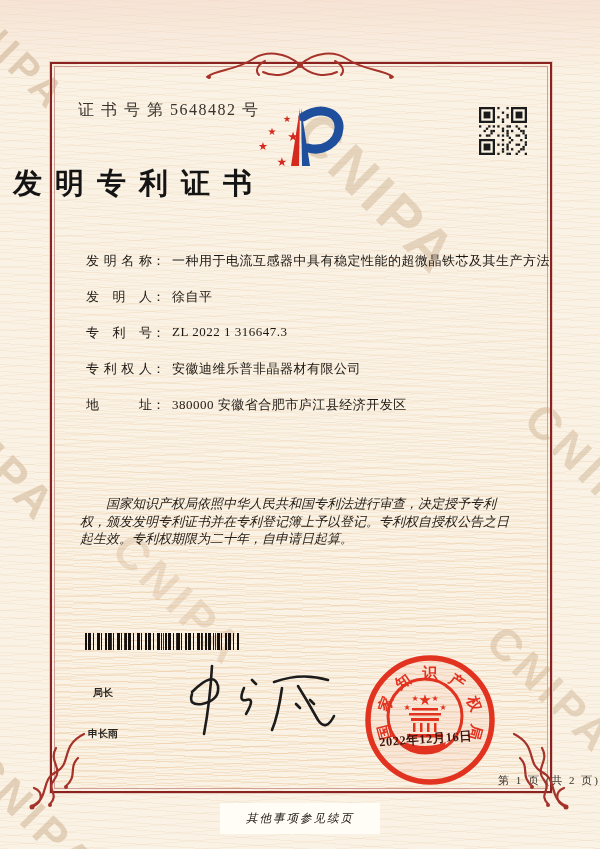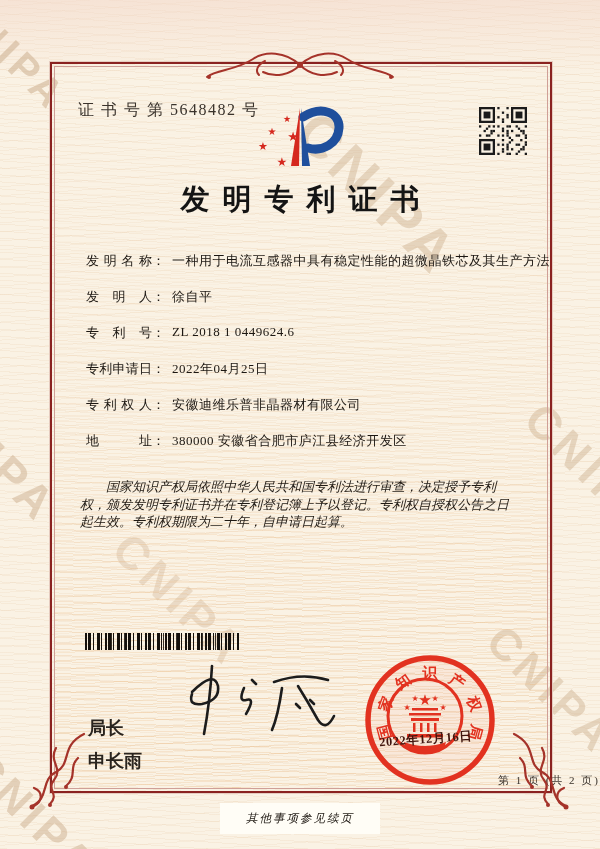--- a/index.html
+++ b/index.html
@@ -32,51 +32,51 @@
       repeating-linear-gradient(-3deg, rgba(235,186,132,0.26) 0 1px, rgba(0,0,0,0) 1px 8px);
     -webkit-mask-image:linear-gradient(180deg, transparent 0%, rgba(0,0,0,.25) 35%, rgba(0,0,0,.85) 75%, #000 100%);
     mask-image:linear-gradient(180deg, transparent 0%, rgba(0,0,0,.25) 35%, rgba(0,0,0,.85) 75%, #000 100%);
   }
   .ornament{position:absolute;z-index:4;}
   
   .cert-no{position:absolute;left:78px;top:100px;z-index:3;font-size:16px;letter-spacing:1.5px;color:#3a332c;}
   .logo{position:absolute;left:256px;top:104px;width:88px;height:70px;z-index:3;}
   .qr{position:absolute;left:479px;top:107px;width:48px;height:48px;z-index:3;}
   .title{
-    position:absolute;left:0;top:180px;width:100%;z-index:3;text-align:center;
+    position:absolute;left:0;top:164px;width:100%;z-index:3;
     font-size:29px;font-weight:700;color:#141414;letter-spacing:13px;text-indent:13px;
   }
   
   .fields{position:absolute;left:86px;top:252px;width:450px;z-index:3;font-size:13px;color:#1c1712;}
   .frow{position:relative;height:18px;margin-bottom:18px;white-space:nowrap;}
   .flabel{display:inline-block;width:66px;text-align:justify;text-align-last:justify;vertical-align:top;}
   .fcolon{display:inline-block;vertical-align:top;}
   .fvalue{margin-left:7px;letter-spacing:0.5px;}
   .fpair2{position:absolute;left:224px;top:0;}
   .fpair2 .flabel{width:auto;letter-spacing:1px;}
   
   .body-text{
-    position:absolute;left:80px;top:478px;width:440px;z-index:3;
+    position:absolute;left:80px;top:495px;width:440px;z-index:3;
     font-size:13px;line-height:17.6px;color:#201a14;font-style:italic;font-family:Liberation Serif, serif;
   }
   .body-text p{margin:0;text-indent:2em;}
   
   .barcode{
     position:absolute;left:85px;top:633px;width:154px;height:17px;z-index:3;
     background-image:
       repeating-linear-gradient(90deg,#15100c 0 2px, rgba(0,0,0,0) 2px 3px,
         #15100c 3px 6px, rgba(0,0,0,0) 6px 8px,
         #15100c 8px 9px, rgba(0,0,0,0) 9px 12px,
         #15100c 12px 15px, rgba(0,0,0,0) 15px 16px,
         #15100c 16px 17px, rgba(0,0,0,0) 17px 20px),
       repeating-linear-gradient(90deg, rgba(20,15,10,0.85) 0 1px, rgba(0,0,0,0) 1px 13px);
   }
-  .officer{position:absolute;left:88px;top:716px;z-index:3;
-    font-family:"Liberation Sans","DejaVu Sans",sans-serif;font-weight:700;font-size:18px;color:#2a241e;}
-  .officer .name{margin-top:9px;}
+  .officer{position:absolute;left:88px;top:686px;z-index:3;
+    font-family:"Liberation Sans","DejaVu Sans",sans-serif;font-weight:700;font-size:10px;color:#2a241e;text-align:center;}
+  .officer .name{margin-top:27px;}
   .signature{position:absolute;left:178px;top:658px;width:168px;height:80px;z-index:3;}
   .seal{position:absolute;left:362px;top:650px;width:136px;height:144px;z-index:5;}
   .page-info{position:absolute;left:0;top:773px;width:100%;text-align:right;z-index:3;
     font-size:11px;letter-spacing:2px;color:#3a332c;}
   .footer-note-wrap{position:absolute;left:0;top:803px;width:100%;text-align:center;z-index:3;}
   .footer-note{
     display:inline-block;background:#fffdf6;padding:8px 26px;
     font-size:11.5px;font-style:italic;letter-spacing:2px;color:#26201a;
   }
 </style>
@@ -226,22 +226,21 @@
       <rect x="0" y="14" width="7" height="7" fill="#1b1b1b"></rect>
       <rect x="1" y="15" width="5" height="5" fill="#faf2e4"></rect>
       <rect x="2" y="16" width="3" height="3" fill="#1b1b1b"></rect>
     </svg>
 
   <div class="title">发明专利证书</div>
 
   <div class="fields" id="field-rows">
       <div class="frow"><span class="flabel">发明名称</span><span class="fcolon">：</span><span class="fvalue">一种用于电流互感器中具有稳定性能的超微晶铁芯及其生产方法</span></div>
       <div class="frow"><span class="flabel">发明人</span><span class="fcolon">：</span><span class="fvalue">徐自平</span></div>
-      <div class="frow"><span class="flabel">专利号</span><span class="fcolon">：</span><span class="fvalue">ZL 2018 1 0449624.6</span></div>
-      <div class="frow"><span class="flabel">专利申请日</span><span class="fcolon">：</span><span class="fvalue">2022年04月25日</span></div>
+      <div class="frow"><span class="flabel">专利号</span><span class="fcolon">：</span><span class="fvalue">ZL 2022 1 316647.3</span></div>
       <div class="frow"><span class="flabel">专利权人</span><span class="fcolon">：</span><span class="fvalue">安徽迪维乐普非晶器材有限公司</span></div>
       <div class="frow"><span class="flabel">地址</span><span class="fcolon">：</span><span class="fvalue">380000 安徽省合肥市庐江县经济开发区</span></div>
     </div>
 
   <div class="body-text">
     <p>国家知识产权局依照中华人民共和国专利法进行审查，决定授予专利权，颁发发明专利证书并在专利登记簿上予以登记。专利权自授权公告之日起生效。专利权期限为二十年，自申请日起算。</p>
   </div>
 
   <div class="barcode"></div>
 

